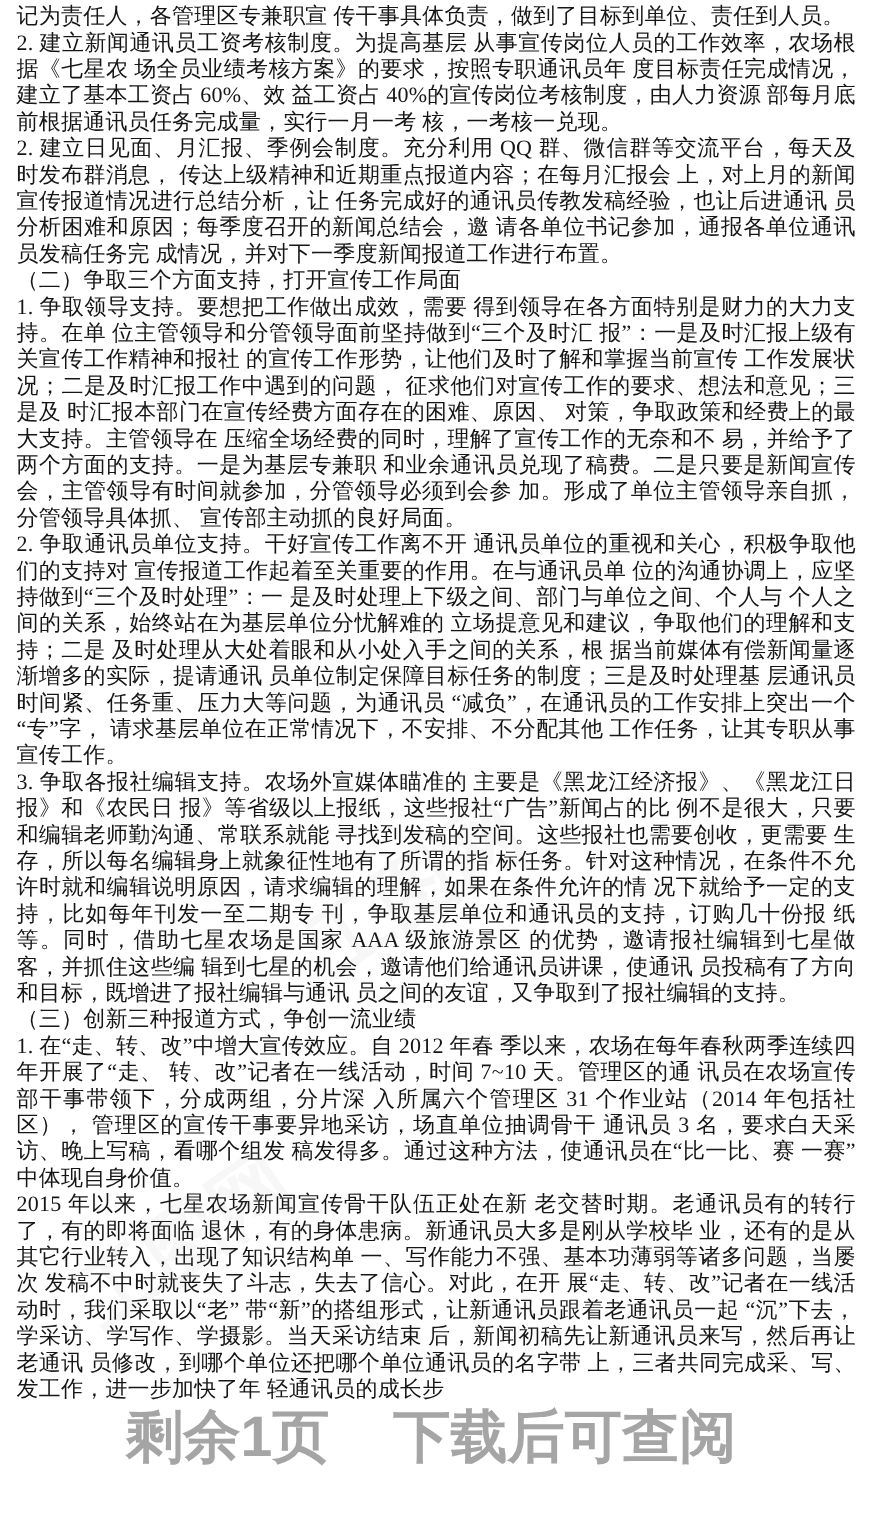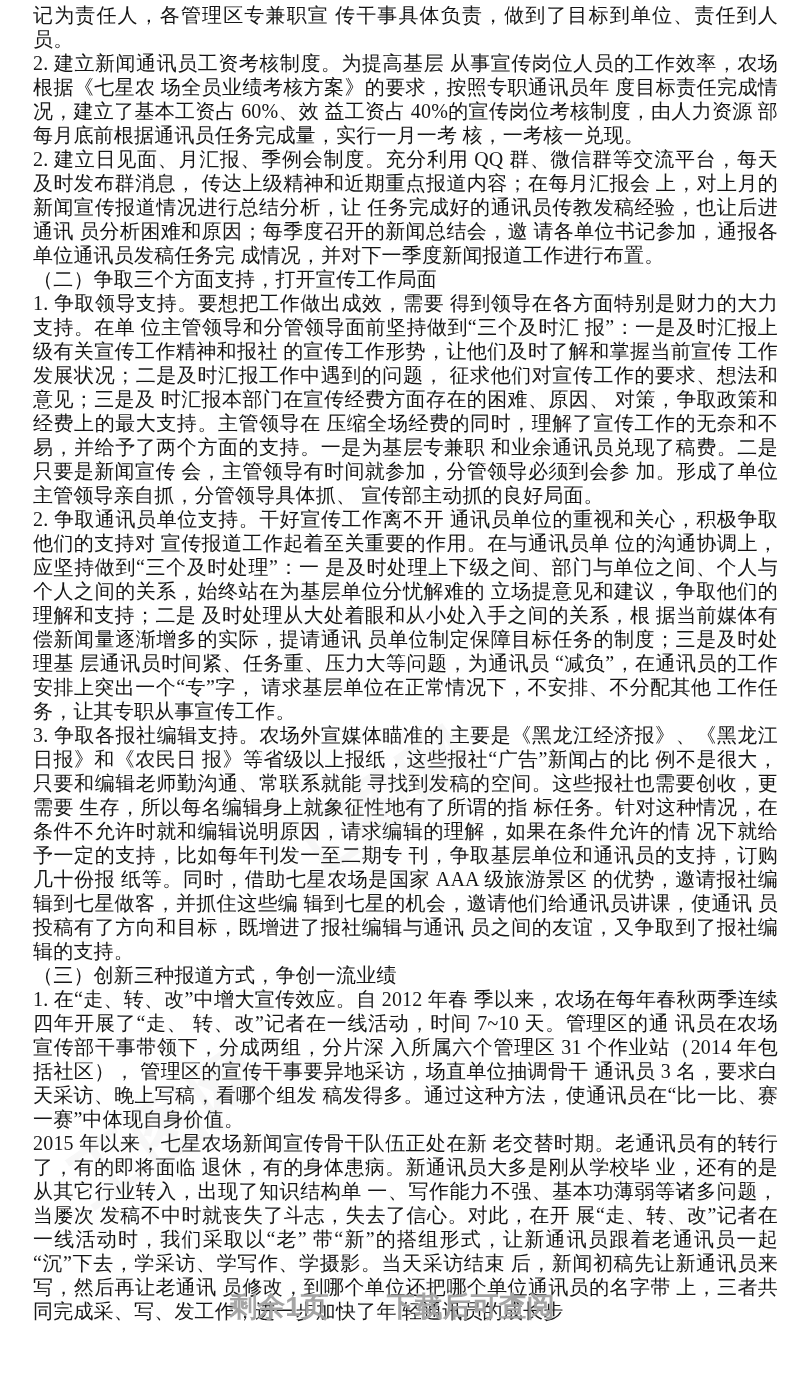--- a/index.html
+++ b/index.html
@@ -12,39 +12,39 @@
     color: #161616;
     position: relative;
   }
   .page {
     position: relative;
     width: 800px;
     height: 1387px;
     background: #ffffff;
   }
   .content {
-    padding: 3px 22px 0 33px;
+    padding: 3px 22px 0 15px;
     font-size: 20px;
     line-height: 24px;
     text-align: justify;
     text-justify: inter-ideograph;
     letter-spacing: 0.2px;
   }
   .content p { margin: 0; }
   .content p.heading { }
   .content p.gap-above { }
   .footer {
     position: absolute;
     left: 0;
     top: 1283px;
     width: 784px;
     text-align: center;
     font-family: "Liberation Sans", "DejaVu Sans", sans-serif;
     font-weight: bold;
-    font-size: 28px;
+    font-size: 52px;
     line-height: 48px;
     color: #a5a5a5;
     white-space: nowrap;
   }
   .footer .part { display: inline-block; }
   .footer .gap { display: inline-block; width: 58px; }
   .watermark {
     position: absolute;
     font-family: "Liberation Sans", "DejaVu Sans", sans-serif;
     font-weight: bold;

